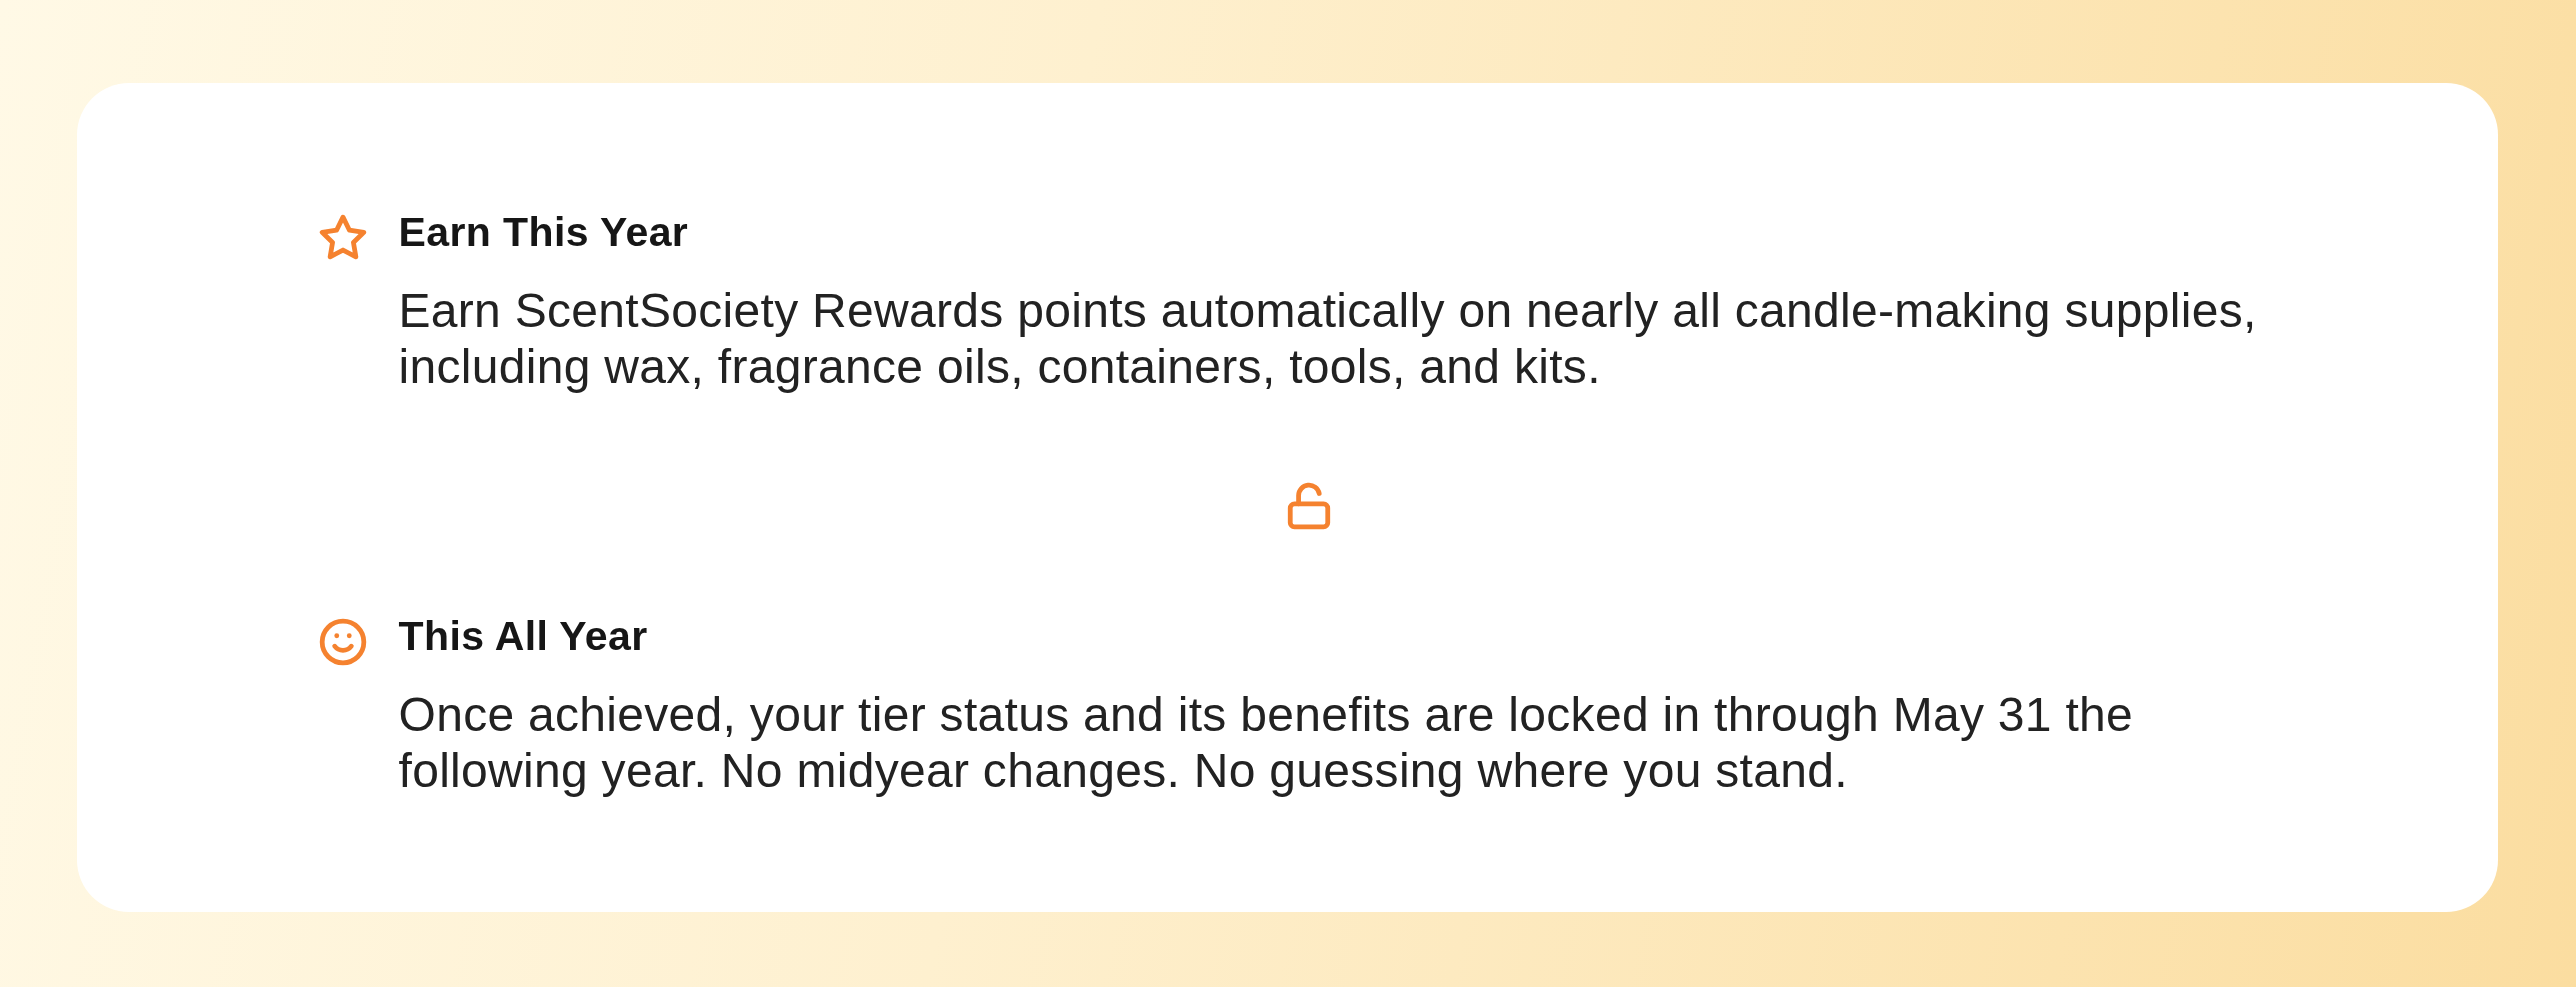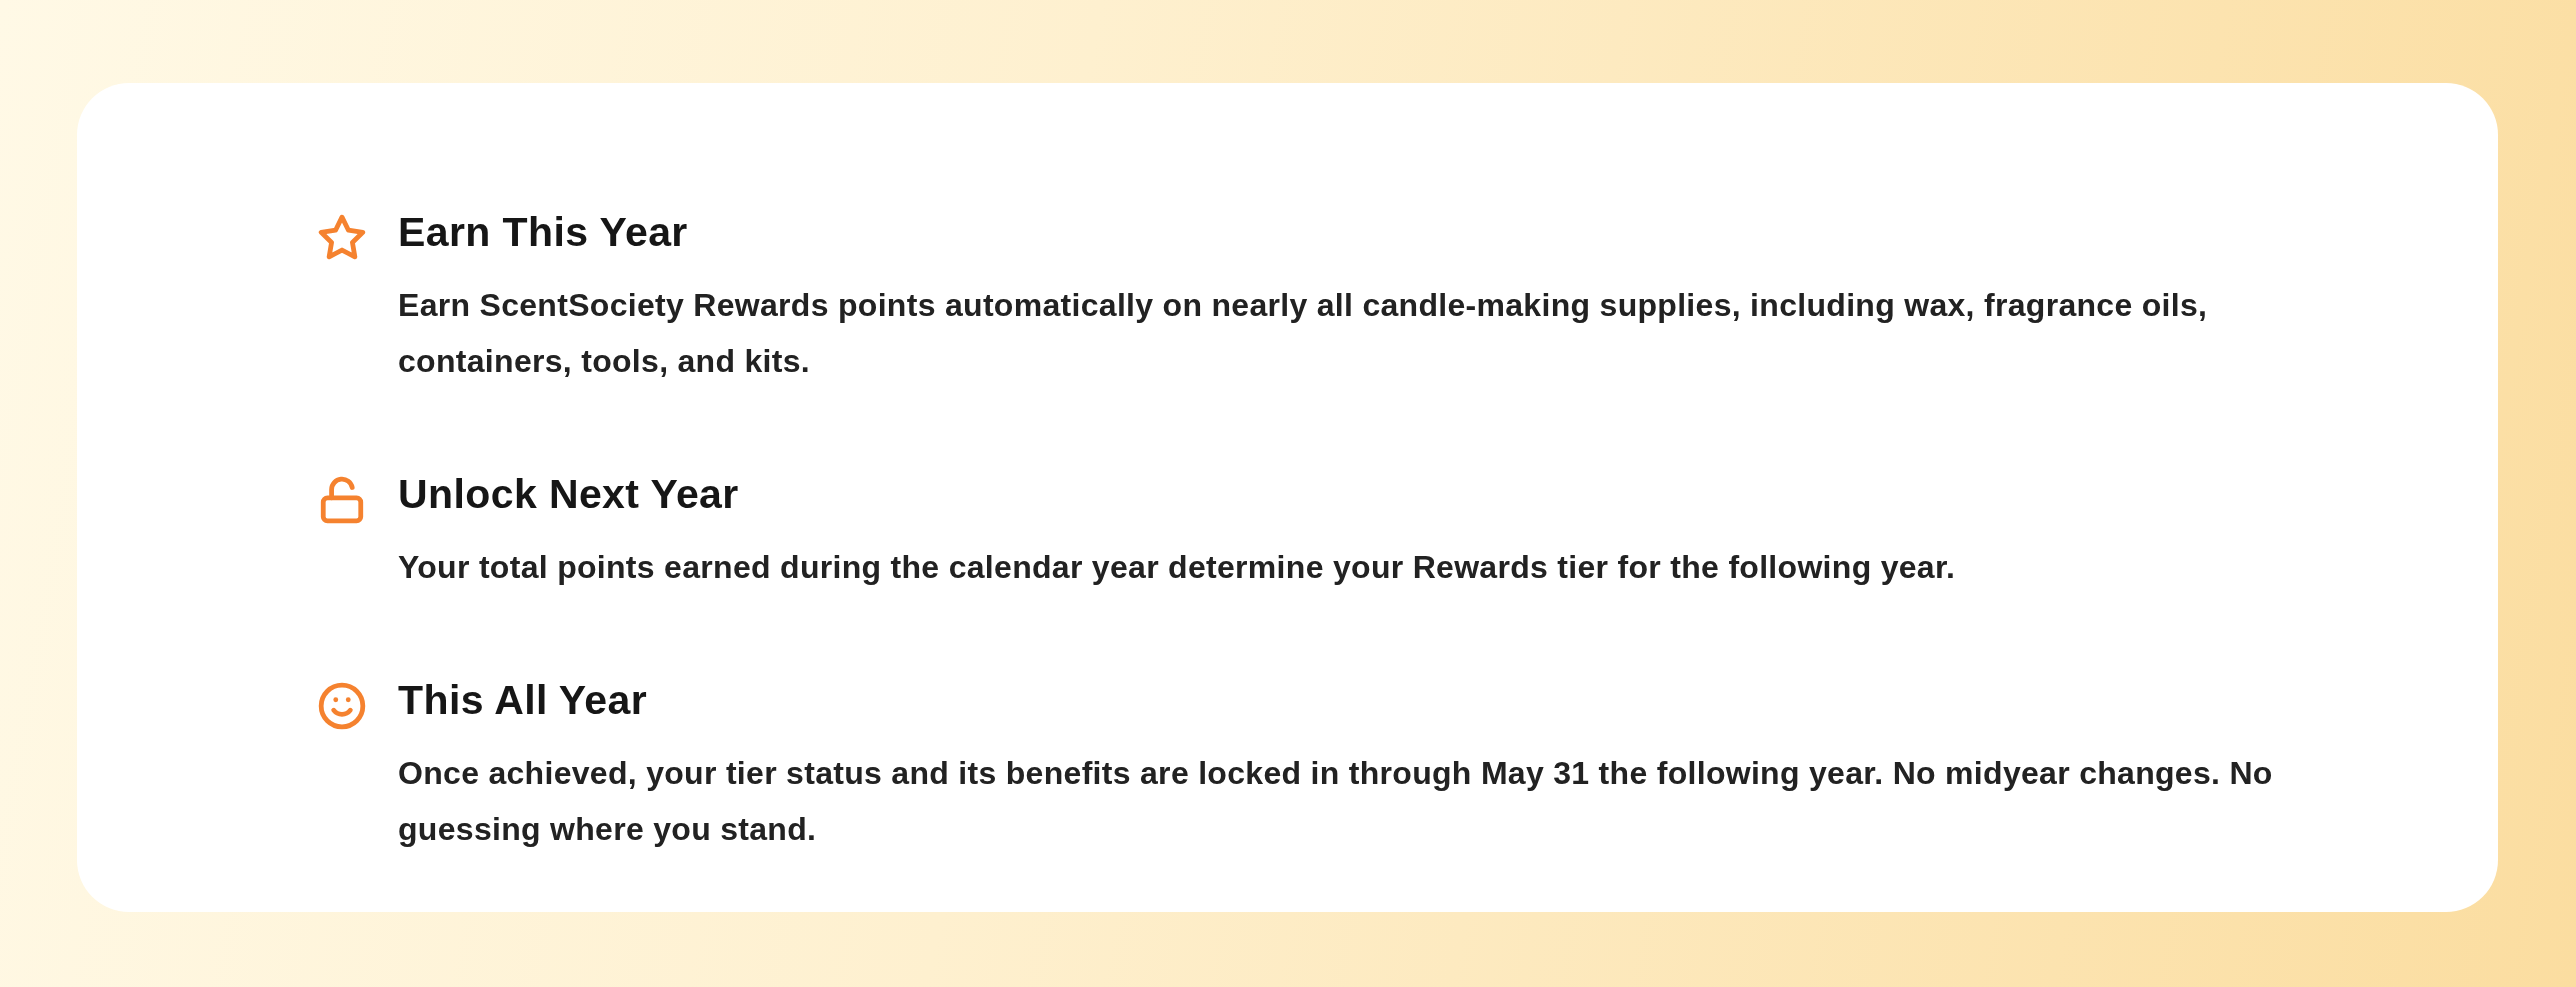--- a/index.html
+++ b/index.html
@@ -20,20 +20,21 @@
     width: 2421px;
     height: 829px;
     background: #FFFFFF;
     border-radius: 52px;
   }
   .content {
     padding: 123px 197px 0 240px;
     display: flex;
     flex-direction: column;
     gap: 79px;
+    align-items: center;
   }
   .section {
     display: flex;
     align-items: flex-start;
     gap: 31px;
   }
   .icon-wrap {
     width: 50px;
     height: 50px;
     flex-shrink: 0;
@@ -50,23 +51,23 @@
     display: block;
   }
   .section-title {
     font-size: 41px;
     font-weight: 700;
     line-height: 53px;
     letter-spacing: 0.4px;
     color: #161616;
   }
   .section-desc {
-    margin-top: 18px;
-    font-size: 32px;
-    font-weight: 700;
+    margin-top: 24px;
+    font-size: 48px;
+    font-weight: 400;
     line-height: 56px;
     letter-spacing: 0.3px;
     color: #222222;
     max-width: 1902px;
   }
 </style>
 </head>
 <body>
 
 <div class="card">
@@ -84,24 +85,20 @@
       </div>
     </div>
 
     <div class="section">
       <div class="icon-wrap">
         <svg viewBox="0 0 24 24">
           <rect x="3" y="11" width="18" height="11" rx="2" ry="2"></rect>
           <path d="M7 11V7a5 5 0 0 1 9.9-1"></path>
         </svg>
       </div>
-      <div class="section-text">
-        <div class="section-title">Unlock Next Year</div>
-        <div class="section-desc">Your total points earned during the calendar year determine your Rewards tier for the following year.</div>
-      </div>
     </div>
 
     <div class="section">
       <div class="icon-wrap">
         <svg viewBox="0 0 24 24">
           <circle cx="12" cy="12" r="10"></circle>
           <path d="M8 14s1.5 2 4 2 4-2 4-2"></path>
           <line x1="9" y1="9" x2="9.01" y2="9"></line>
           <line x1="15" y1="9" x2="15.01" y2="9"></line>
         </svg>

